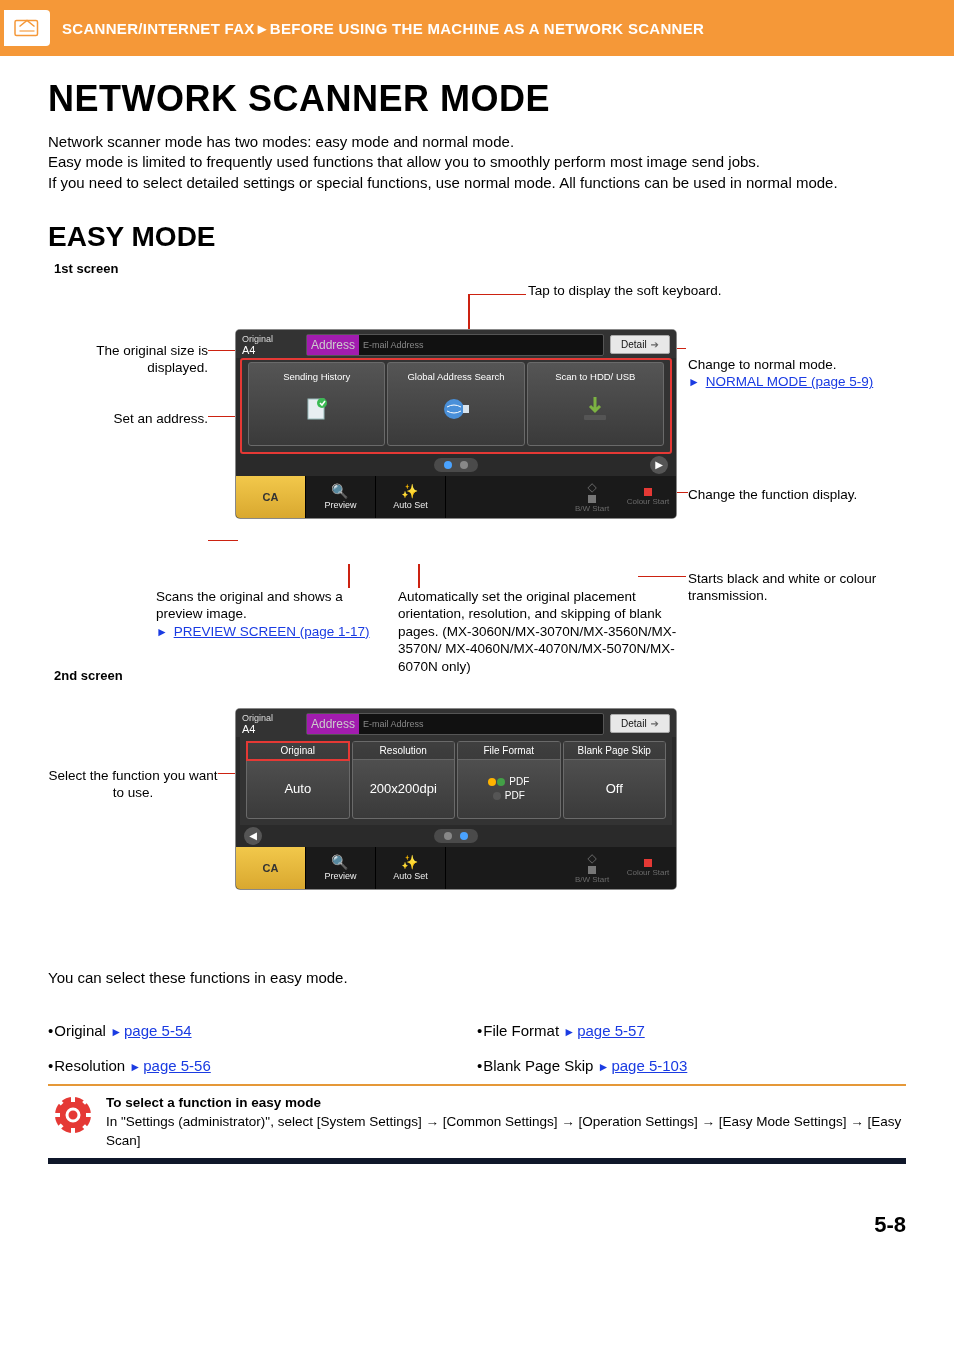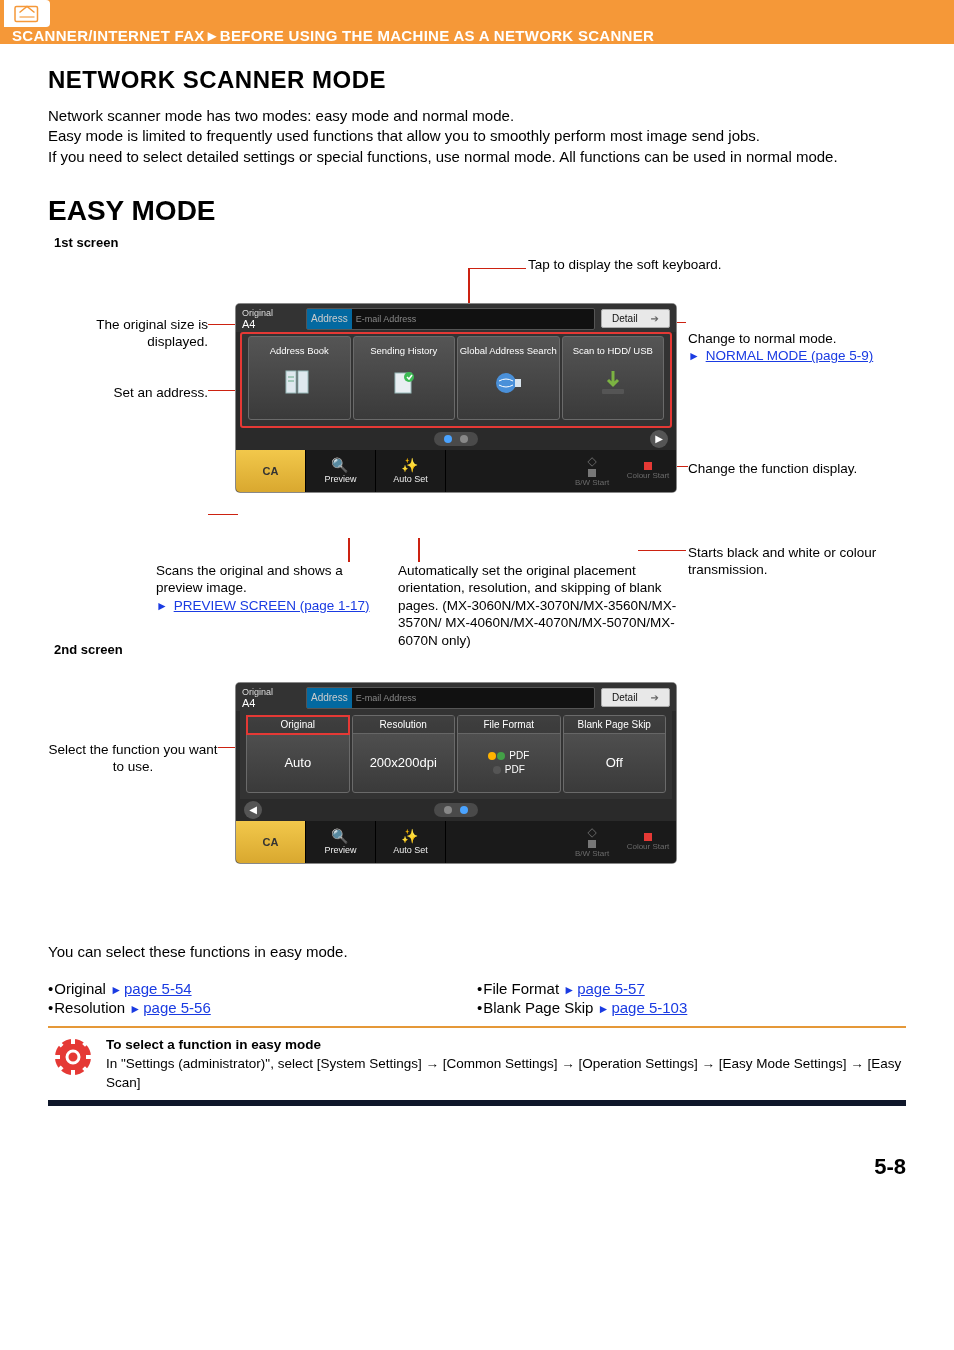--- a/index.html
+++ b/index.html
@@ -1,22 +1,22 @@
 <!DOCTYPE html>
 <html><head>
 <meta charset="utf-8">
 <style>
   * { box-sizing: border-box; margin: 0; padding: 0; }
   body { font-family: Arial, Helvetica, sans-serif; width: 954px; background: #fff; color: #000; }
-  .top-bar { background: #f59838; height: 44px; display: flex; align-items: flex-start; flex-direction: column; }
+  .top-bar { background: #f59838; height: 56px; display: flex; align-items: center; }
   .top-icon { width: 46px; height: 36px; background: #fff; border-radius: 0 4px 4px 0; margin-left: 4px; display: flex; align-items: center; justify-content: center; position: relative; }
   .top-icon svg { width: 30px; height: 26px; }
   .breadcrumb { color: #fff; font-weight: bold; font-size: 15px; margin-left: 12px; letter-spacing: 0.3px; }
   .container { padding: 22px 48px 10px 48px; }
-  h1 { font-size: 24px; font-weight: bold; letter-spacing: 0.5px; margin-bottom: 12px; }
+  h1 { font-size: 36px; font-weight: bold; letter-spacing: 0.5px; margin-bottom: 12px; }
   .intro p { font-size: 15px; line-height: 1.35; }
   h2 { font-size: 28px; font-weight: bold; margin-top: 28px; margin-bottom: 8px; }
   .sub-intro { font-size: 15px; margin-bottom: 10px; }
   .screen-label { font-size: 13px; font-weight: bold; margin: 6px 0 6px 6px; }
 
   
   .screen-area { position: relative; height: 380px; }
   .screen-area-2 { position: relative; height: 280px; }
   .callout { position: absolute; font-size: 13.5px; line-height: 1.3; }
   .callout-right { text-align: left; }
@@ -24,23 +24,23 @@
   a.xref { color: #1a3be2; text-decoration: underline; }
   .arrow-mk { color: #1a3be2; font-size: 12px; margin-right: 2px; }
 
   
   .device { position: absolute; width: 440px; background: #2a2a2a; border-radius: 4px; overflow: hidden; box-shadow: 0 0 0 1px #888; }
   .device-row1 { display: flex; align-items: center; background: #333; padding: 4px 6px 2px 6px; gap: 6px; }
   .orig-box { display: flex; flex-direction: column; font-size: 9px; color: #ddd; width: 58px; }
   .orig-box .lab { font-size: 9px; }
   .orig-box .val { font-size: 11px; color: #fff; }
   .addr-box { display: flex; align-items: center; background: #111; border: 1px solid #555; border-radius: 2px; height: 22px; flex: 1; }
-  .addr-box .lab { font-size: 10px; color: #ccc; background: #0369a1; padding: 0 4px; height: 100%; display: flex; align-items: center; }
+  .addr-box .lab { font-size: 12px; color: #ccc; background: #a21caf; padding: 0 4px; height: 100%; display: flex; align-items: center; }
   .addr-box .ph { font-size: 9px; color: #888; padding-left: 4px; }
-  .detail-btn { font-size: 10px; color: #111; background: #e8e8e8; border-radius: 2px; padding: 3px 10px; display: flex; align-items: flex-start; gap: 13px; border: 1px solid #aaa; }
+  .detail-btn { font-size: 10px; color: #111; background: #e8e8e8; border-radius: 2px; padding: 3px 10px; display: flex; align-items: flex-start; gap: 4px; border: 1px solid #aaa; }
   .detail-btn .arr { font-size: 10px; color: #666; }
 
   .tiles { display: flex; gap: 2px; padding: 2px 6px 6px 6px; background: #333; border: 2px solid #e53935; border-radius: 3px; margin: 0 4px; }
   .tile { flex: 1; background: linear-gradient(#555, #3a3a3a); border: 1px solid #6a6a6a; border-radius: 3px; height: 84px; display: flex; flex-direction: column; align-items: center; justify-content: flex-start; color: #fff; font-size: 9.5px; text-align: center; padding-top: 2px; }
   .tile .t-label { height: 24px; display: flex; align-items: center; justify-content: center; line-height: 1.1; }
   .tile .t-icon { margin-top: 4px; width: 34px; height: 30px; display: flex; align-items: center; justify-content: center; }
 
   .dots-row { display: flex; align-items: center; justify-content: center; padding: 4px 6px; background: #2a2a2a; position: relative; }
   .dots-pill { background: #4a4a4a; border-radius: 10px; padding: 3px 10px; display: flex; gap: 8px; }
   .dot { width: 8px; height: 8px; border-radius: 50%; }
@@ -70,21 +70,21 @@
   .pdf-line { display: flex; align-items: center; gap: 4px; font-size: 10px; }
   .pdf-dot { width: 8px; height: 8px; border-radius: 50%; }
 
   
   .cl-line { position: absolute; background: #c21; }
   .cl-line.h { height: 1.5px; }
   .cl-line.v { width: 1.5px; }
 
   .functions-row { display: flex; margin-top: 18px; margin-bottom: 10px; font-size: 15px; }
   .functions-col { flex: 1; }
-  .functions-col li { list-style: none; margin-top: 2px; }
+  .functions-col li { list-style: none; margin-top: 18px; }
   .bullet { margin-right: 1px; }
 
   .note-box { border-top: 2px solid #e59838; border-bottom: 6px solid #0f172a; padding: 8px 4px; margin-top: 10px; display: flex; gap: 12px; }
   .gear { width: 42px; height: 42px; flex-shrink: 0; }
   .note-text { font-size: 13.5px; line-height: 1.4; }
   .note-text .nt-title { font-weight: bold; }
 
   .page-num { text-align: right; font-size: 22px; font-weight: bold; margin-top: 48px; }
 </style>
 </head>
@@ -155,31 +155,20 @@
         <div class="addr-box">
           <span class="lab">Address</span>
           <span class="ph">E-mail Address</span>
         </div>
         <div class="detail-btn">
           <span>Detail</span>
           <span class="arr">➔</span>
         </div>
       </div>
       <div class="tiles">
-        <div class="tile">
-          <div class="t-label">Address Book</div>
-          <div class="t-icon">
-              <svg viewBox="0 0 34 30">
-                <rect x="4" y="4" width="10" height="22" fill="#dfe8ee" stroke="#9bb"></rect>
-                <rect x="16" y="4" width="10" height="22" fill="#dfe8ee" stroke="#9bb"></rect>
-                <line x1="6" y1="10" x2="12" y2="10" stroke="#6a8"></line>
-                <line x1="6" y1="14" x2="12" y2="14" stroke="#6a8"></line>
-              </svg>
-            </div>
-        </div>
         <div class="tile">
           <div class="t-label">Sending History</div>
           <div class="t-icon">
               <svg viewBox="0 0 34 30">
                 <rect x="8" y="6" width="16" height="20" fill="#e8eef2" stroke="#9bb"></rect>
                 <circle cx="22" cy="10" r="5" fill="#3cba54"></circle>
                 <path d="M20 10 L22 12 L25 8" stroke="#fff" stroke-width="1.5" fill="none"></path>
               </svg>
             </div>
         </div>

